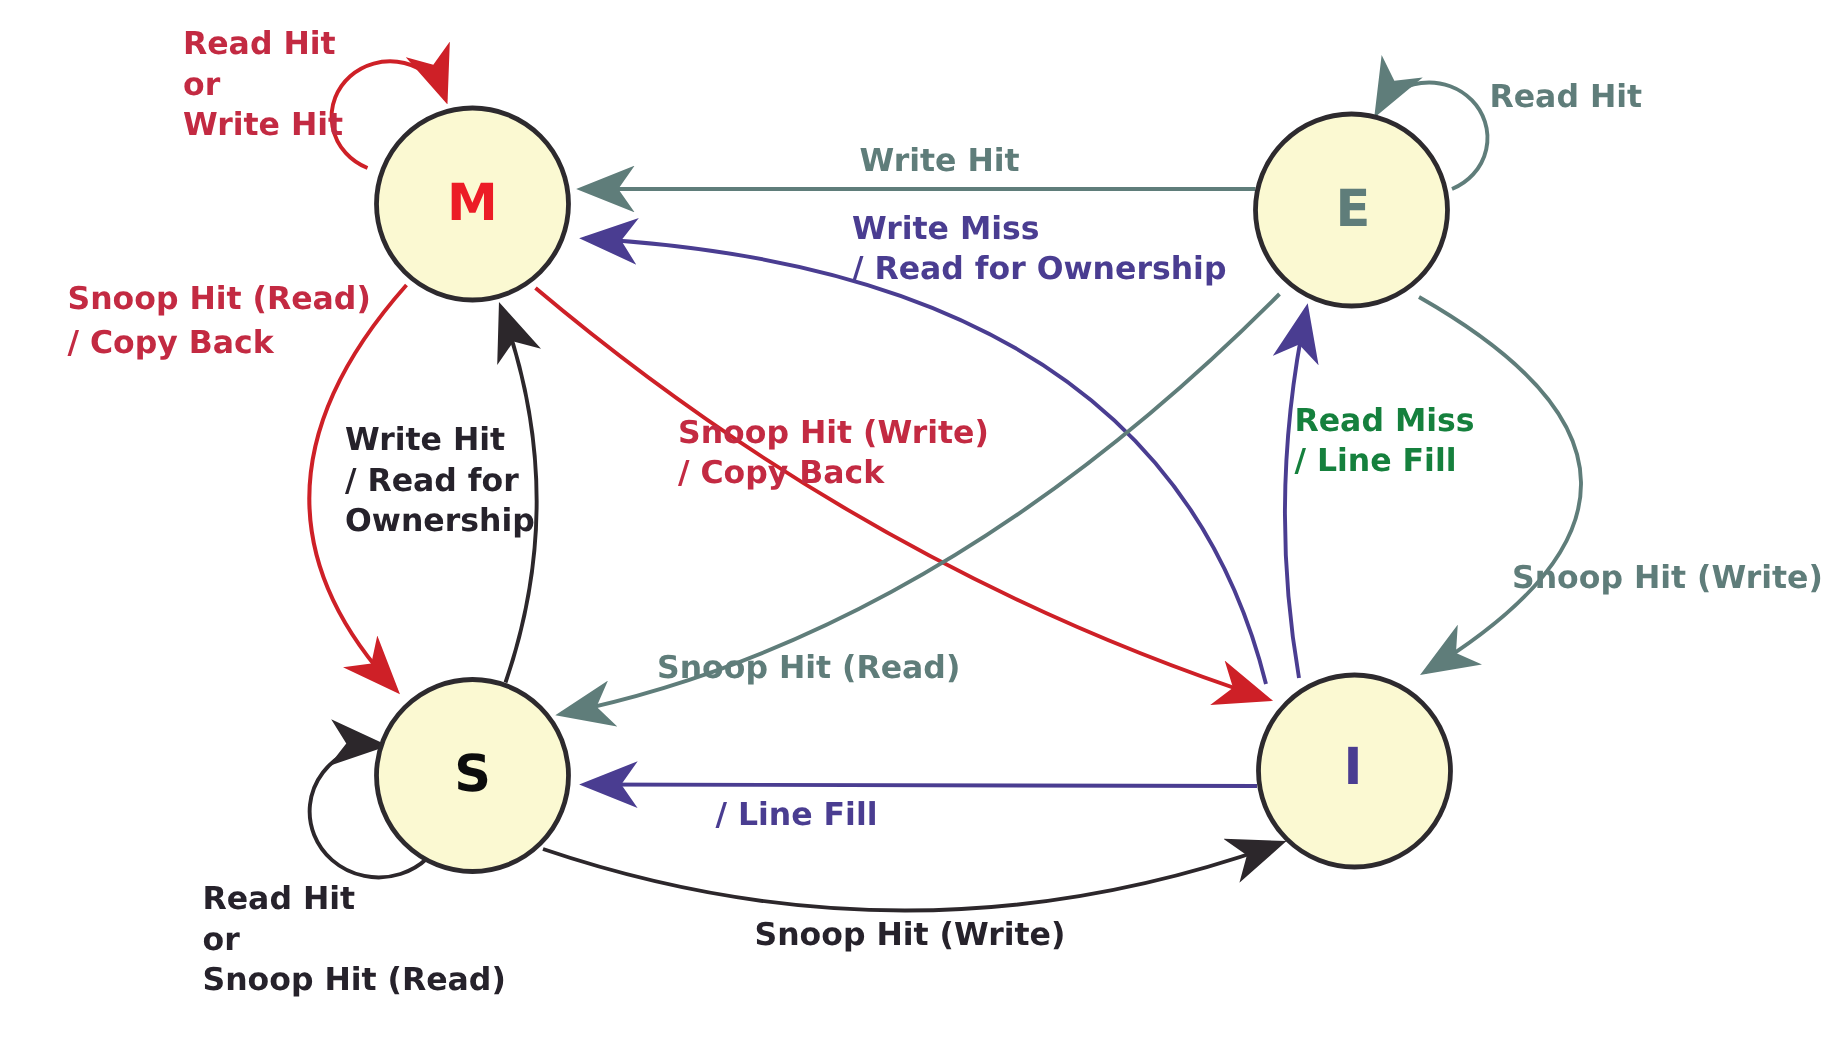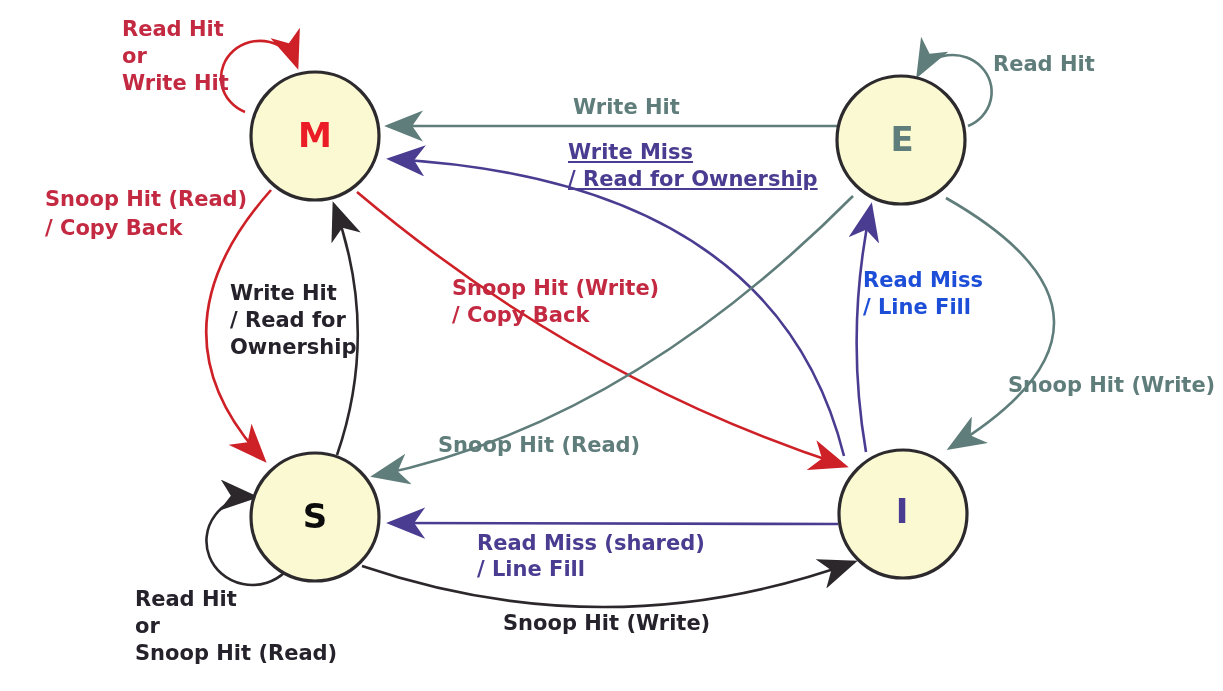--- a/index.html
+++ b/index.html
@@ -80,56 +80,55 @@
   </div>
 
   <div class="elabel" style="left: 993px; top: 51px; color: rgb(95, 125, 122);">
     <span class="ln">Read Hit</span>
   </div>
 
   <div class="elabel" style="left: 573px; top: 94px; color: rgb(95, 125, 122);">
     <span class="ln">Write Hit</span>
   </div>
 
-  <div class="elabel" style="left: 568px; top: 139px; color: rgb(74, 61, 145); text-decoration: underline;">
+  <div class="elabel" style="left: 568px; top: 139px; color: rgb(74, 61, 145);">
     <span class="ln">Write Miss</span>
     <span class="ln">/ Read for Ownership</span>
   </div>
 
   <div class="elabel" style="left: 45px; top: 185px; line-height: 29px; color: rgb(195, 42, 66);">
     <span class="ln">Snoop Hit (Read)</span>
     <span class="ln">/ Copy Back</span>
   </div>
 
   <div class="elabel" style="left: 230px; top: 280px; color: rgb(38, 34, 43);">
     <span class="ln">Write Hit</span>
     <span class="ln">/ Read for</span>
     <span class="ln">Ownership</span>
   </div>
 
   <div class="elabel" style="left: 452px; top: 275px; color: rgb(195, 42, 66);">
     <span class="ln">Snoop Hit (Write)</span>
     <span class="ln">/ Copy Back</span>
   </div>
 
-  <div class="elabel" style="left: 863px; top: 267px; color: #1d4ed8;">
+  <div class="elabel" style="left: 863px; top: 267px; color: #15803d;">
     <span class="ln">Read Miss</span>
     <span class="ln">/ Line Fill</span>
   </div>
 
   <div class="elabel" style="left: 1008px; top: 372px; color: rgb(95, 125, 122);">
     <span class="ln">Snoop Hit (Write)</span>
   </div>
 
   <div class="elabel" style="left: 438px; top: 432px; color: rgb(95, 125, 122);">
     <span class="ln">Snoop Hit (Read)</span>
   </div>
 
   <div class="elabel" style="left: 477px; top: 530px; line-height: 26px; color: rgb(74, 61, 145);">
-    <span class="ln">Read Miss (shared)</span>
     <span class="ln">/ Line Fill</span>
   </div>
 
   <div class="elabel" style="left: 503px; top: 610px; color: rgb(38, 34, 43);">
     <span class="ln">Snoop Hit (Write)</span>
   </div>
 
   <div class="elabel" style="left: 135px; top: 586px; color: rgb(38, 34, 43);">
     <span class="ln">Read Hit</span>
     <span class="ln">or</span>

